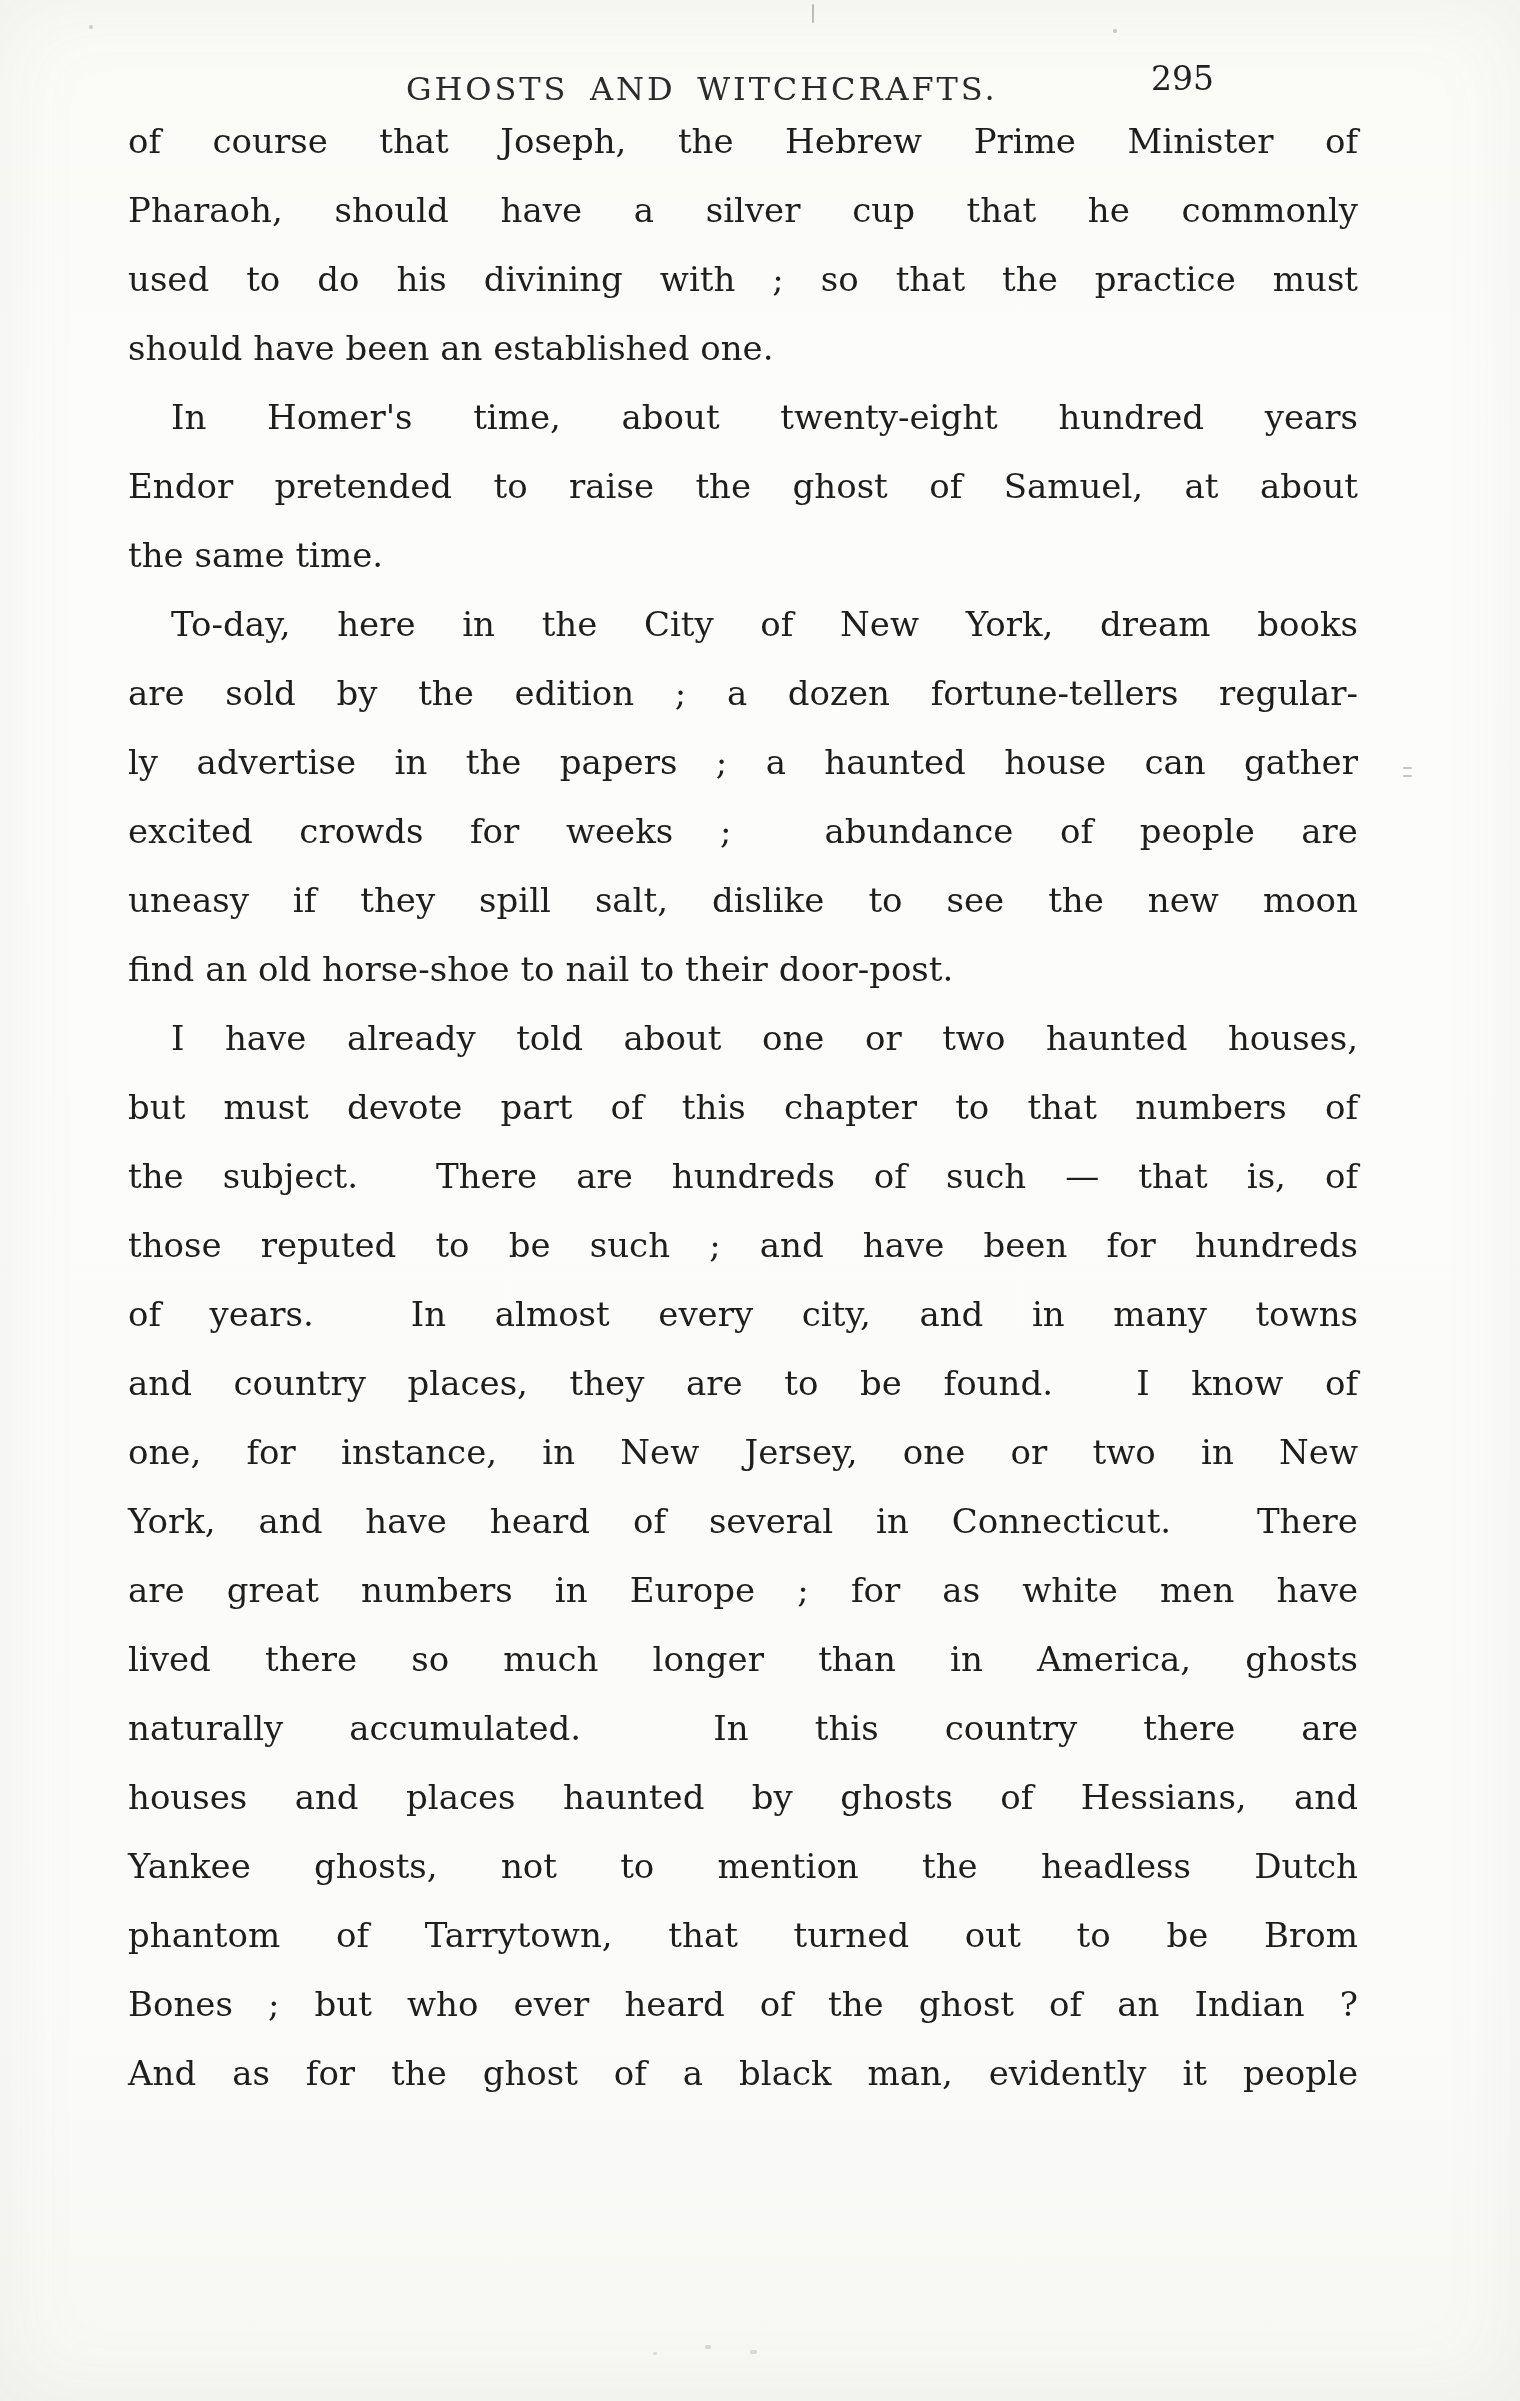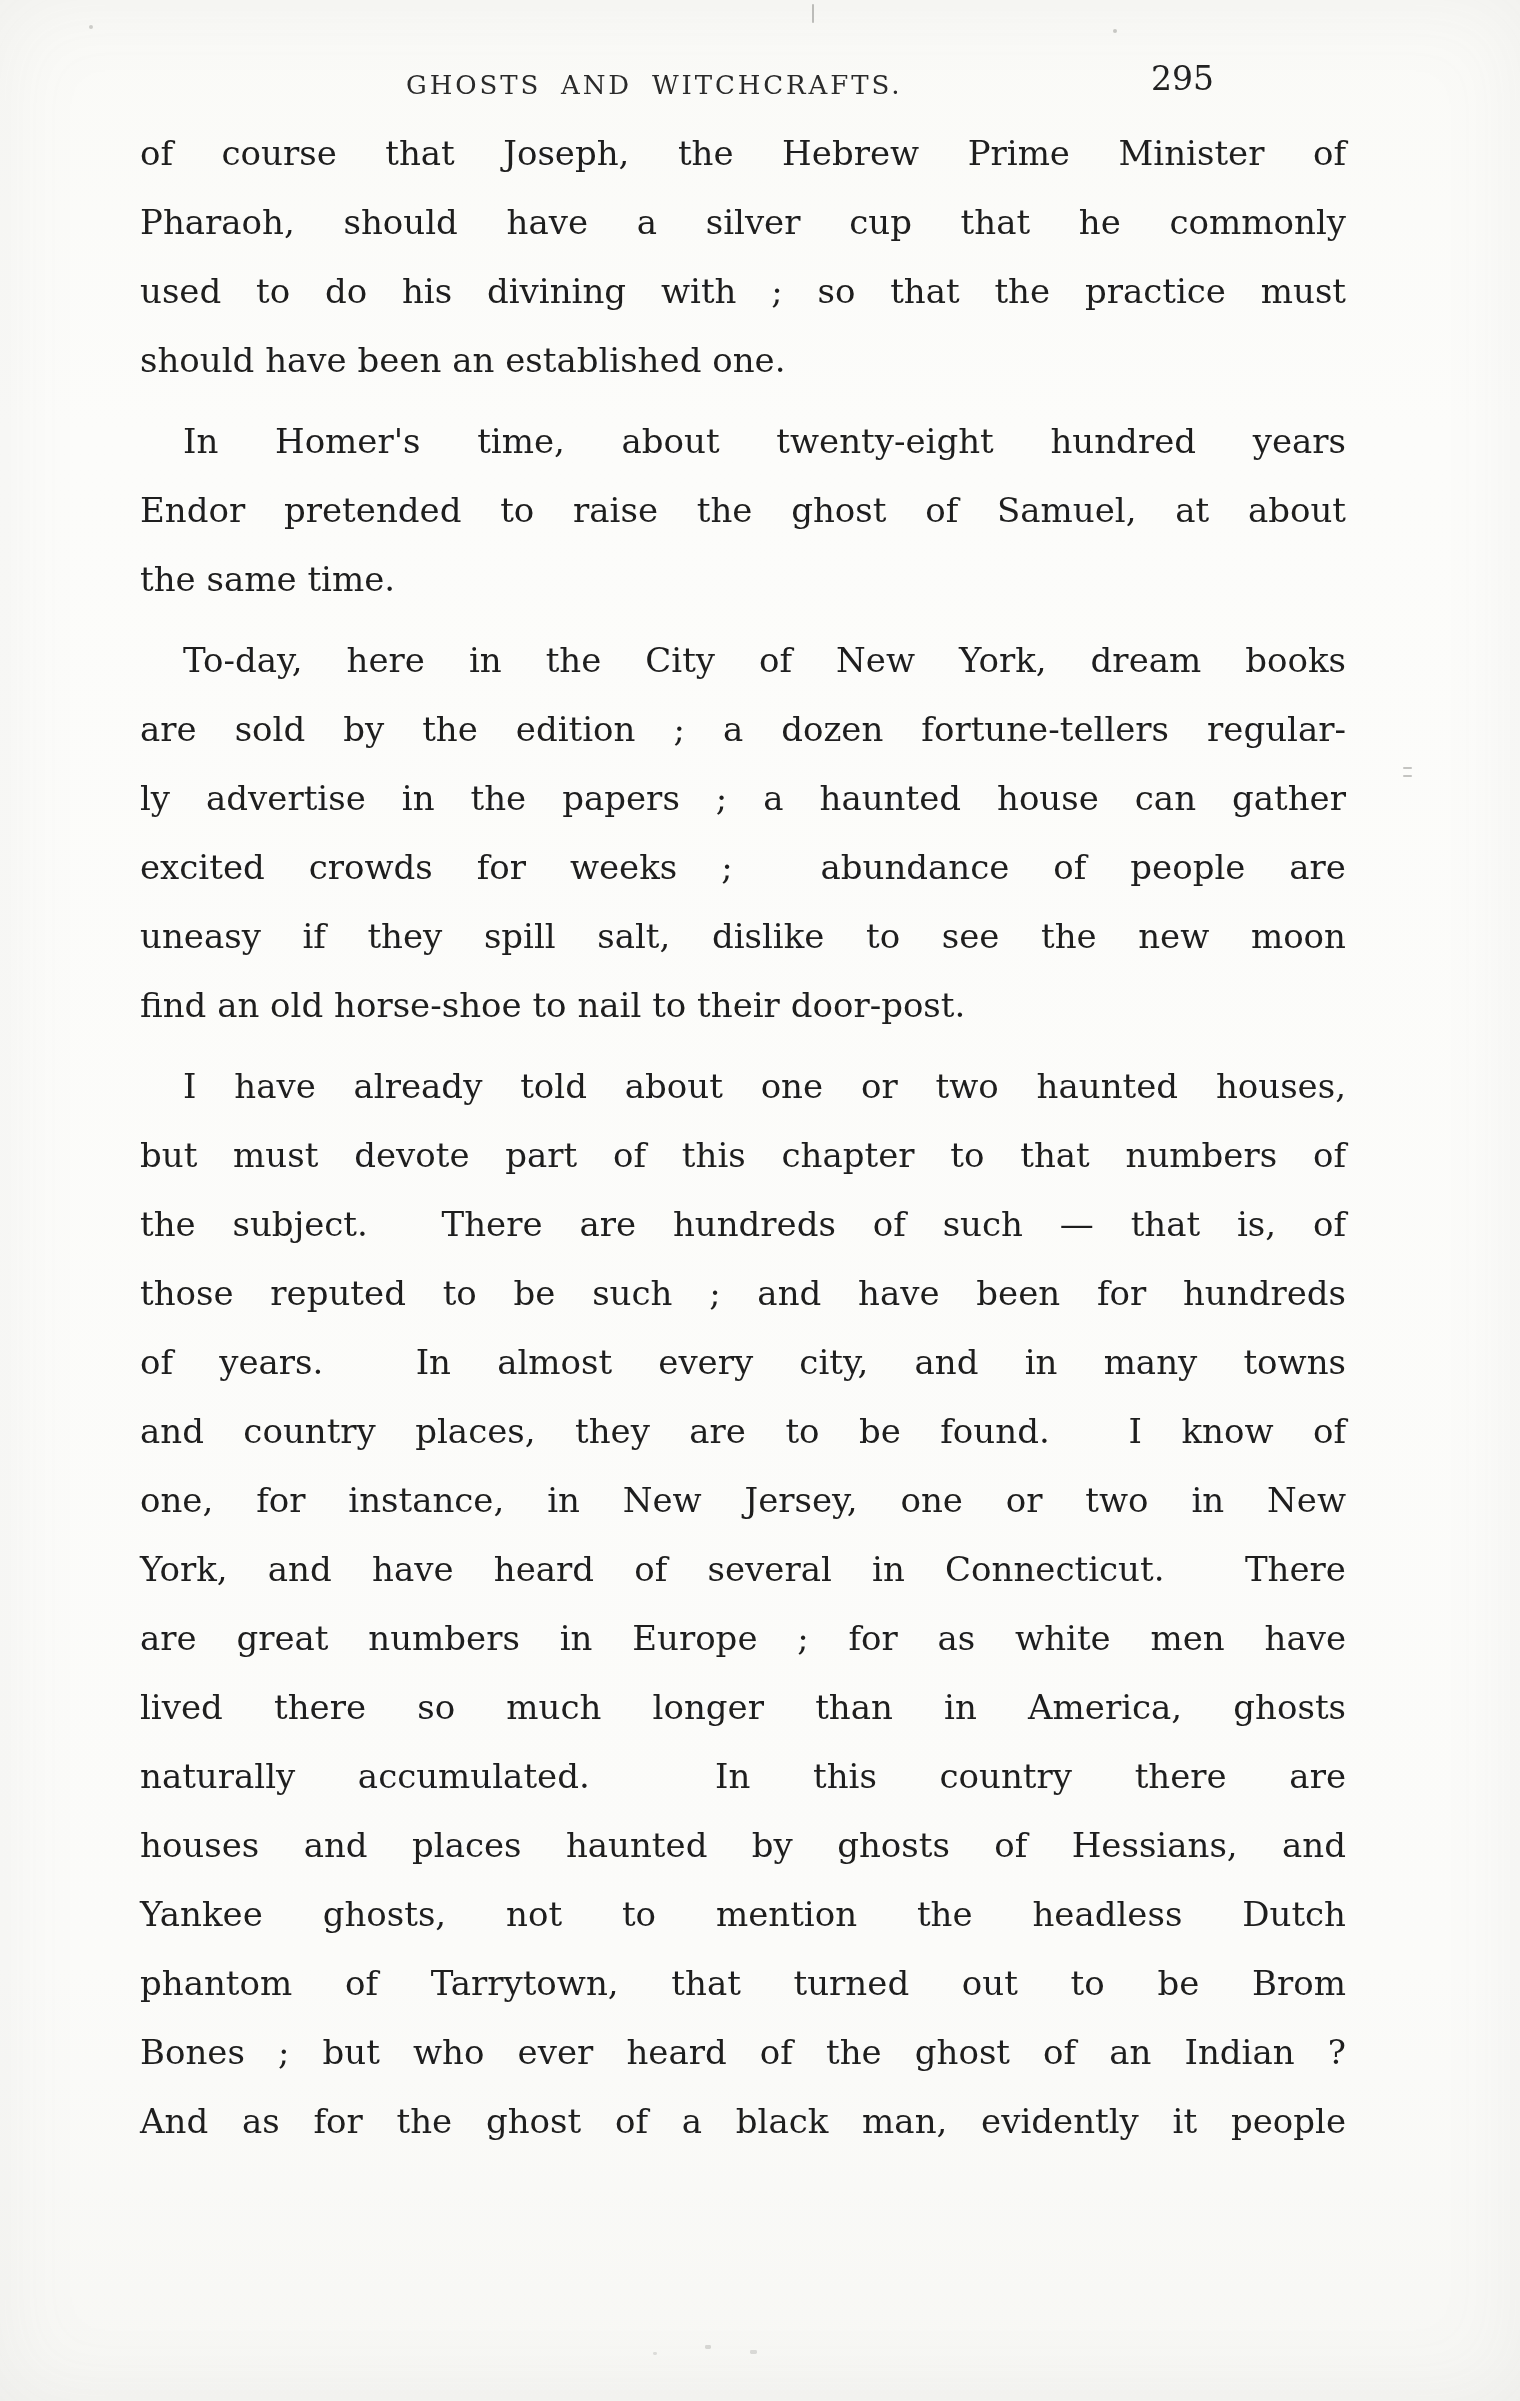--- a/index.html
+++ b/index.html
@@ -16,21 +16,21 @@
     box-shadow: inset 0 0 87px rgba(120,120,115,0.08);
     font-family: "DejaVu Serif", "Liberation Serif", serif;
     color: #1f1f1f;
     overflow: hidden;
   }
 
   .running-header {
     position: absolute;
     left: 406px;
     top: 70px;
-    font-size: 26px;
+    font-size: 32px;
     letter-spacing: 2.9px;
     word-spacing: 8.7px;
     color: #2b2b2b;
     white-space: nowrap;
   }
 
   .page-number {
     position: absolute;
     left: 1151px;
     top: 59px;
@@ -41,21 +41,21 @@
   .body-text {
     position: absolute;
     left: 128px;
     top: 107px;
     width: 1230px;
     font-size: 34px;
     line-height: 69px;
     color: #1e1e1e;
   }
 
-  .paragraph { margin: 12px; }
+  .paragraph { margin: 0; }
 
   .line {
     white-space: pre-wrap;
     text-align: justify;
     text-align-last: justify;
     height: 69px;
     overflow: visible;
   }
   .line.indent { text-indent: 43px; }
   .line.para-end { text-align-last: left; }

